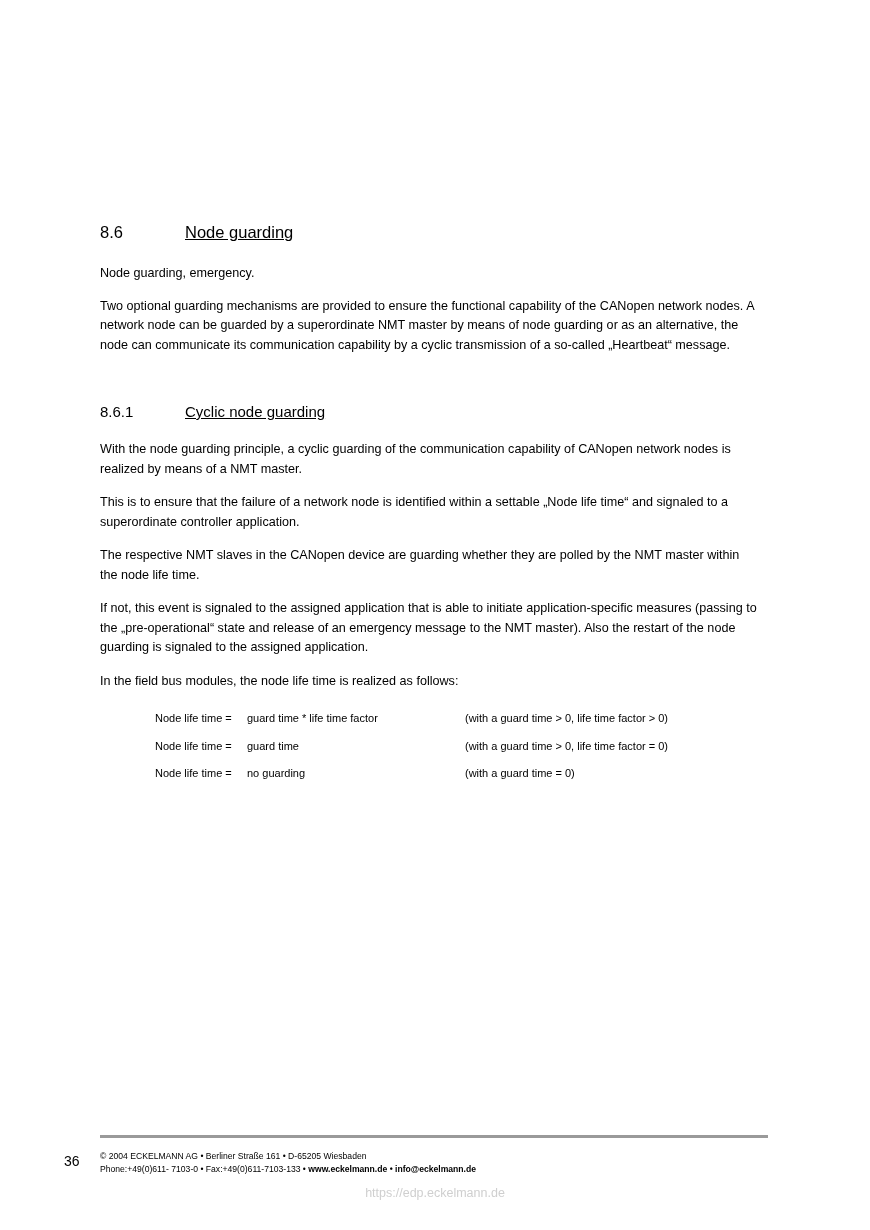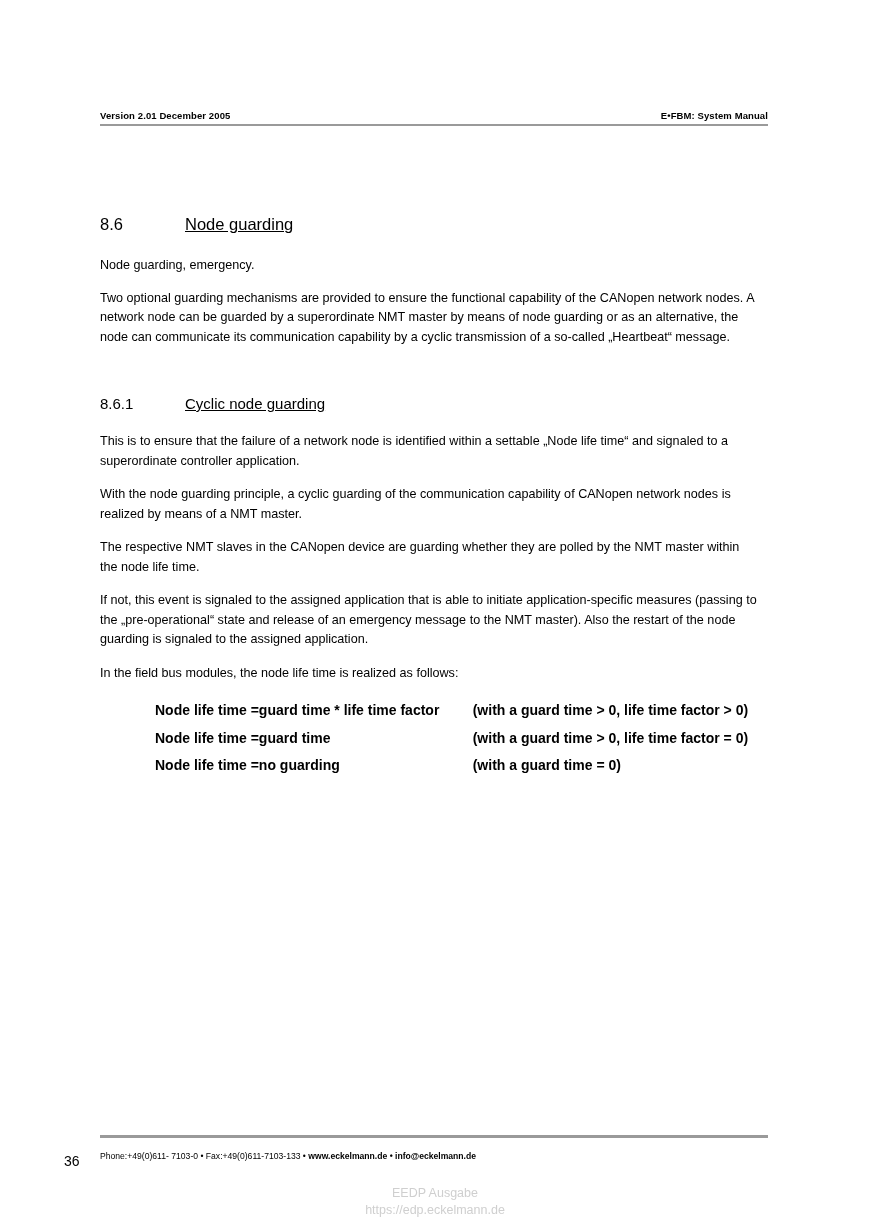--- a/index.html
+++ b/index.html
@@ -36,21 +36,21 @@
 
   .content {
     position: absolute;
     left: 100px;
     top: 215px;
     width: 670px;
   }
 
   .h2 {
     display: flex;
-    margin-top: 0;
+    margin-top: 8px;
     margin-bottom: 22px;
     font-size: 16.5px;
   }
   .h2 .num { width: 85px; flex: 0 0 85px; }
   .h2 .txt { text-decoration: underline; }
 
   .h3 {
     display: flex;
     margin-top: 48px;
     margin-bottom: 20px;
@@ -76,26 +76,25 @@
     width: 660px;
   }
   p.tight { margin-bottom: 13px; }
 
   .formula-table {
     margin-top: 18px;
     margin-left: 55px;
     border-collapse: collapse;
   }
   .formula-table td {
-    font-size: 14px;
+    font-size: 11px;
     line-height: 19.5px;
     padding: 0 0 8px 0;
     vertical-align: top;
     white-space: nowrap;
-    font-weight: bold;
   }
   .formula-table td.c1 { width: 92px; }
   .formula-table td.c2 { width: 218px; }
   .formula-table td.c3 { width: 300px; }
 
   .footer-rule {
     position: absolute;
     left: 100px;
     top: 1135px;
     width: 668px;
@@ -127,42 +126,38 @@
     color: #cfcfcf;
     font-size: 12.5px;
     line-height: 17px;
   }
 </style>
 </head>
 <body>
 
 <div class="page">
 
-  <div class="header">
-    <span class="header-left">Version 2.01   December 2005</span>
-    <span class="header-right">E•FBM: System Manual</span>
-  </div>
 
   <div class="content">
 
     <div class="h2">
       <span class="num">8.6</span>
       <span class="txt">Node guarding</span>
     </div>
 
     <p class="body tight">Node guarding, emergency.</p>
     <p class="body">Two optional guarding mechanisms are provided to ensure the functional capability of the CANopen network nodes. A network node can be guarded by a superordinate NMT master by means of node guarding or as an alternative, the node can communicate its communication capability by a cyclic transmission of a so-called „Heartbeat“ message.</p>
 
     <div class="h3">
       <span class="num">8.6.1</span>
       <span class="txt">Cyclic node guarding</span>
     </div>
 
+    <p class="body">With the node guarding principle, a cyclic guarding of the communication capability of CANopen network nodes is realized by means of a NMT master.</p>
     <p class="body">This is to ensure that the failure of a network node is identified within a settable „Node life time“ and signaled to a superordinate controller application.</p>
-    <p class="body">With the node guarding principle, a cyclic guarding of the communication capability of CANopen network nodes is realized by means of a NMT master.</p>
 
 
     <p class="body">The respective NMT slaves in the CANopen device are guarding whether they are polled by the NMT master within the node life time.</p>
     <p class="body">If not, this event is signaled to the assigned application that is able to initiate application-specific measures (passing to the „pre-operational“ state and release of an emergency message to the NMT master). Also the restart of the node guarding is signaled to the assigned application.</p>
     <p class="body">In the field bus modules, the node life time is realized as follows:</p>
 
     <table class="formula-table">
       <tbody>
         <tr>
           <td class="c1">Node life time =</td>
@@ -182,21 +177,21 @@
       </tbody>
     </table>
 
   </div>
 
   <div class="footer-rule"></div>
 
   <div class="page-number">36</div>
 
   <div class="footer-text">
+    <div class="line1">©  2004 ECKELMANN AG • Berliner Straße 161 • D-65205 Wiesbaden</div>
     <div class="line2"><span>Phone:+49(0)611- 7103-0 • Fax:+49(0)611-7103-133 • </span><span class="bold">www.eckelmann.de • info@eckelmann.de</span></div>
   </div>
 
   <div class="watermark">
-    <div>EEDP Ausgabe</div>
     <div>https://edp.eckelmann.de</div>
   </div>
 
 </div>
 
 </body></html>

